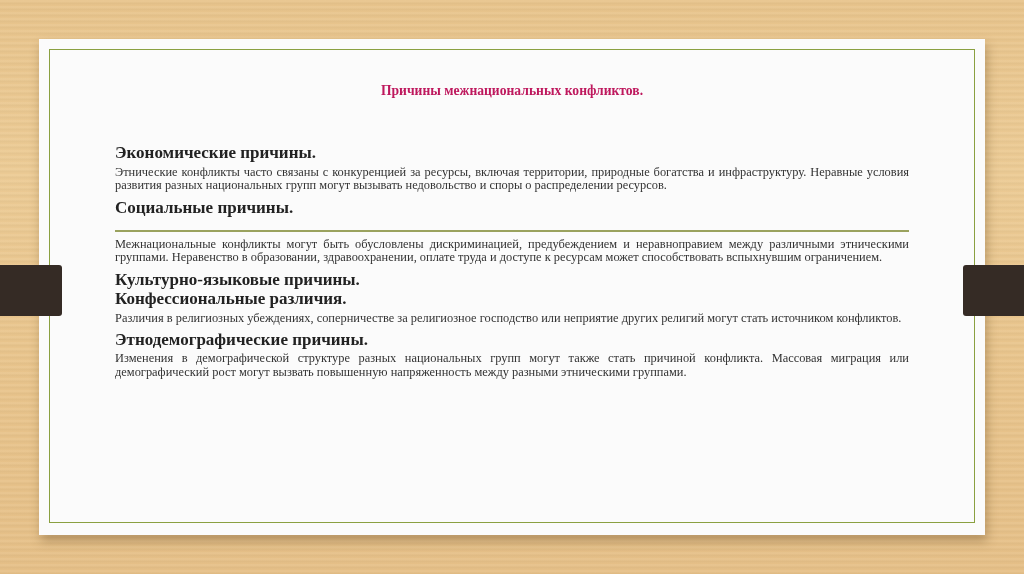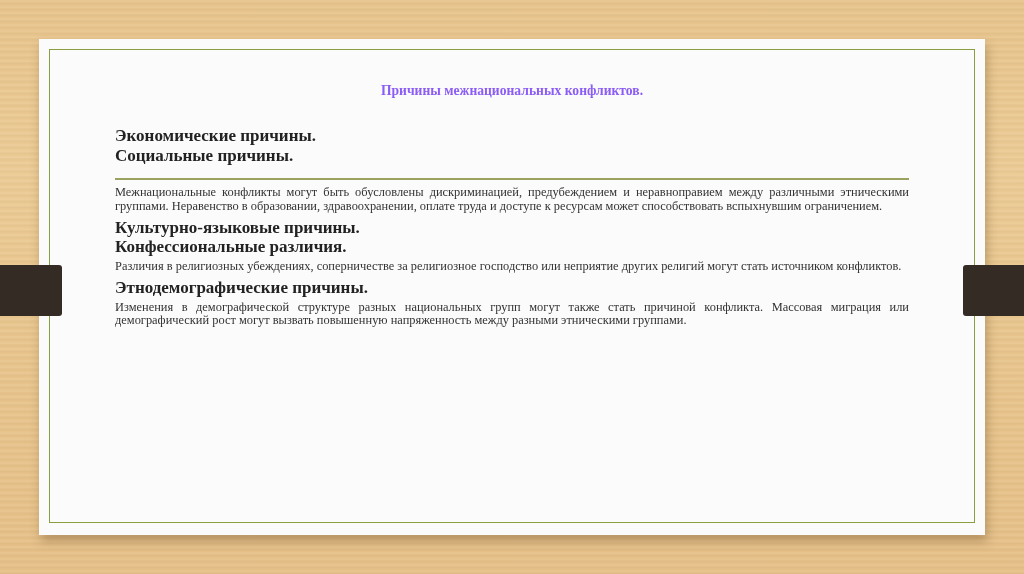--- a/index.html
+++ b/index.html
@@ -26,21 +26,21 @@
       background: #352b25;
     }
     .tab.left { left: 0; border-radius: 0 3px 3px 0; }
     .tab.right { right: 0; width: 61px; border-radius: 3px 0 0 3px; }
     .content {
       position: absolute; left: 115px; top: 84px; width: 794px;
       color: #2b2b2b; font-size: 12.4px; line-height: 13.4px;
     }
     .title {
       text-align: center; font-weight: bold; font-size: 13.6px;
-      margin: 0 0 32px 0; color: #8b5cf6;
+      margin: 0 0 49px 0; color: #be185d;
     }
     .section-title {
       font-weight: bold; font-size: 17px; margin: 0 0 6px 0; color: #222;
     }
     .section-title.underlined {
       border-bottom: 2px solid #9aa25e; padding-bottom: 16px;
     }
     .section-text {
       text-align: justify; margin: 0 0 8px 0; color: #333;
     }
@@ -55,20 +55,21 @@
 </div>
 
 <div class="tab left"></div>
 <div class="tab right"></div>
 
 <div class="content">
   <div class="title">Причины межнациональных конфликтов.</div>
 
   <div>
     <div class="section-title">Экономические причины.</div>
+    <div class="section-text">Этнические конфликты часто связаны с конкуренцией за ресурсы, включая территории, природные богатства и инфраструктуру. Неравные условия развития разных национальных групп могут вызывать недовольство и споры о распределении ресурсов.</div>
   </div>
 
   <div>
     <div class="section-title underlined">Социальные причины.</div>
     <div class="section-text">Межнациональные конфликты могут быть обусловлены дискриминацией, предубеждением и неравноправием между различными этническими группами. Неравенство в образовании, здравоохранении, оплате труда и доступе к ресурсам может способствовать вспыхнувшим ограничением.</div>
   </div>
 
   <div>
     <div class="section-title">Культурно-языковые причины.</div>
   </div>

